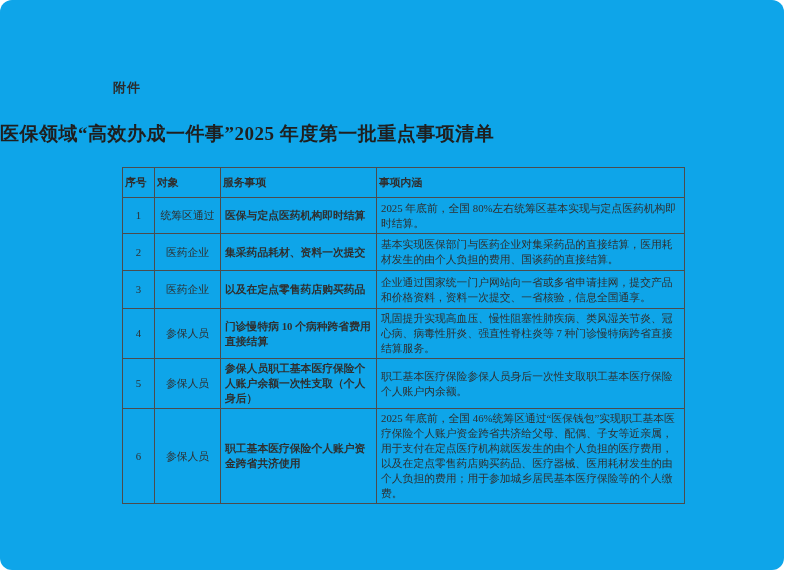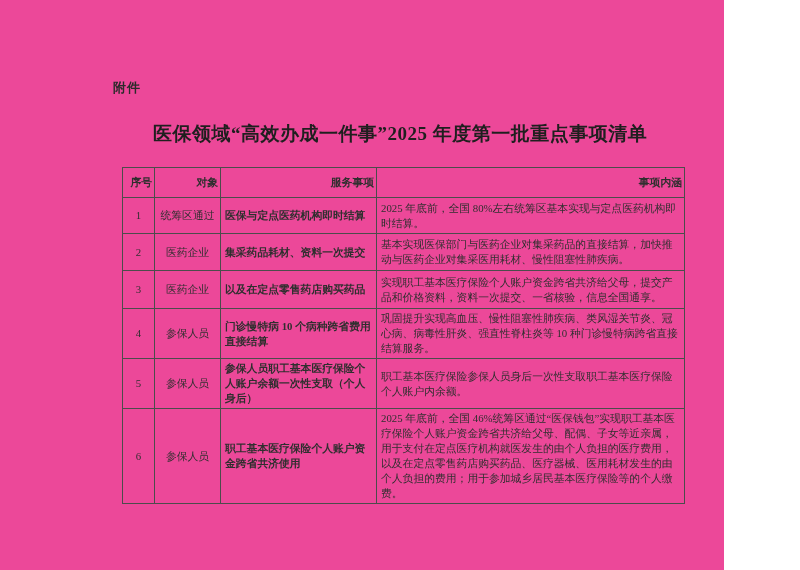--- a/index.html
+++ b/index.html
@@ -1,40 +1,41 @@
 <!DOCTYPE html>
 <html><head>
 <meta charset="utf-8">
 <style>
   * { margin: 0; padding: 0; box-sizing: border-box; }
   html, body { background: #ffffff; }
   body { font-family: "Liberation Serif", "DejaVu Serif", serif; }
   .page {
     position: relative;
-    width: 724px;
+    width: 784px;
     height: 570px;
-    background: #ec4899;
+    background: #0ea5e9;
     color: #2f2f2f;
     overflow: hidden;
+    border-radius: 12px;
   }
   .attachment-label {
     position: absolute;
     left: 113px;
     top: 79px;
     font-size: 13px;
     font-weight: bold;
     color: #2b2b2b;
     letter-spacing: 1px;
   }
   .doc-title {
     position: absolute;
     left: 0;
     top: 121px;
     width: 800px;
-    text-align: center;
+    text-align: left;
     font-size: 19px;
     font-weight: bold;
     color: #1f1f1f;
     letter-spacing: 0.5px;
     white-space: nowrap;
   }
   table.items {
     position: absolute;
     left: 122px;
     top: 167px;
@@ -47,21 +48,21 @@
     border: 1px solid #4c4c4c;
     font-size: 10.8px;
     line-height: 15px;
     color: #2f2f2f;
     vertical-align: middle;
     padding: 2px 4px;
     overflow: hidden;
   }
   table.items th {
     font-weight: bold;
-    text-align: right;
+    text-align: left;
     height: 30px;
     padding: 2px 2px;
   }
   col.c-no { width: 32px; }
   col.c-target { width: 66px; }
   col.c-service { width: 156px; }
   col.c-detail { width: 308px; }
   td.cell-no, td.cell-target { text-align: center; padding: 2px 1px; }
   td.cell-service { text-align: left; font-weight: bold; }
   td.cell-detail { text-align: left; margin-top: 20px; }
@@ -100,33 +101,33 @@
       <tr>
         <td class="cell-no">1</td>
         <td class="cell-target">统筹区通过</td>
         <td class="cell-service">医保与定点医药机构即时结算</td>
         <td class="cell-detail">2025 年底前，全国 80%左右统筹区基本实现与定点医药机构即时结算。</td>
       </tr>
       <tr>
         <td class="cell-no">2</td>
         <td class="cell-target">医药企业</td>
         <td class="cell-service">集采药品耗材、资料一次提交</td>
-        <td class="cell-detail">基本实现医保部门与医药企业对集采药品的直接结算，加快推动与医药企业对集采医用耗材、慢性阻塞性肺疾病。</td>
+        <td class="cell-detail">基本实现医保部门与医药企业对集采药品的直接结算，医用耗材发生的由个人负担的费用、国谈药的直接结算。</td>
       </tr>
       <tr>
         <td class="cell-no">3</td>
         <td class="cell-target">医药企业</td>
         <td class="cell-service">以及在定点零售药店购买药品</td>
-        <td class="cell-detail">实现职工基本医疗保险个人账户资金跨省共济给父母，提交产品和价格资料，资料一次提交、一省核验，信息全国通享。</td>
+        <td class="cell-detail">企业通过国家统一门户网站向一省或多省申请挂网，提交产品和价格资料，资料一次提交、一省核验，信息全国通享。</td>
       </tr>
       <tr>
         <td class="cell-no">4</td>
         <td class="cell-target">参保人员</td>
         <td class="cell-service">门诊慢特病 10 个病种跨省费用直接结算</td>
-        <td class="cell-detail">巩固提升实现高血压、慢性阻塞性肺疾病、类风湿关节炎、冠心病、病毒性肝炎、强直性脊柱炎等 10 种门诊慢特病跨省直接结算服务。</td>
+        <td class="cell-detail">巩固提升实现高血压、慢性阻塞性肺疾病、类风湿关节炎、冠心病、病毒性肝炎、强直性脊柱炎等 7 种门诊慢特病跨省直接结算服务。</td>
       </tr>
       <tr>
         <td class="cell-no">5</td>
         <td class="cell-target">参保人员</td>
         <td class="cell-service">参保人员职工基本医疗保险个人账户余额一次性支取（个人身后）</td>
         <td class="cell-detail">职工基本医疗保险参保人员身后一次性支取职工基本医疗保险个人账户内余额。</td>
       </tr>
       <tr>
         <td class="cell-no">6</td>
         <td class="cell-target">参保人员</td>

